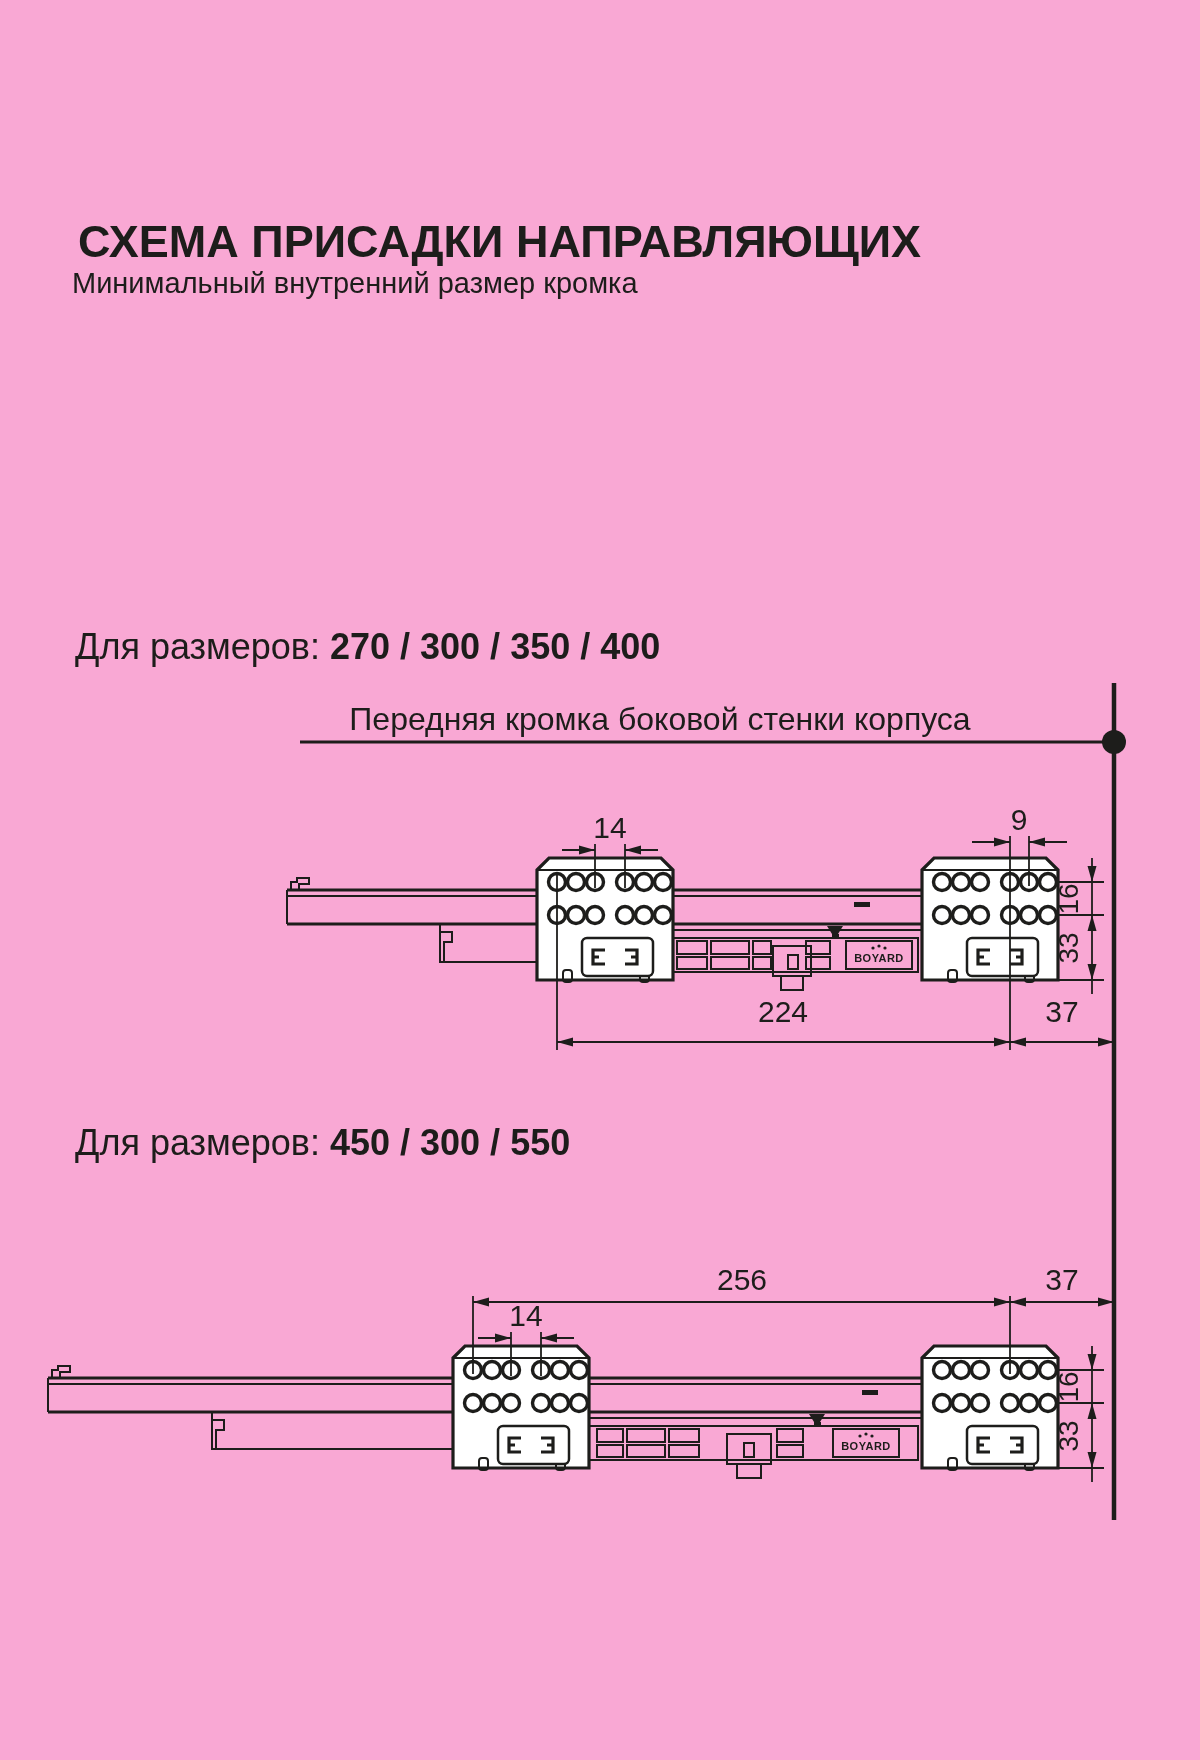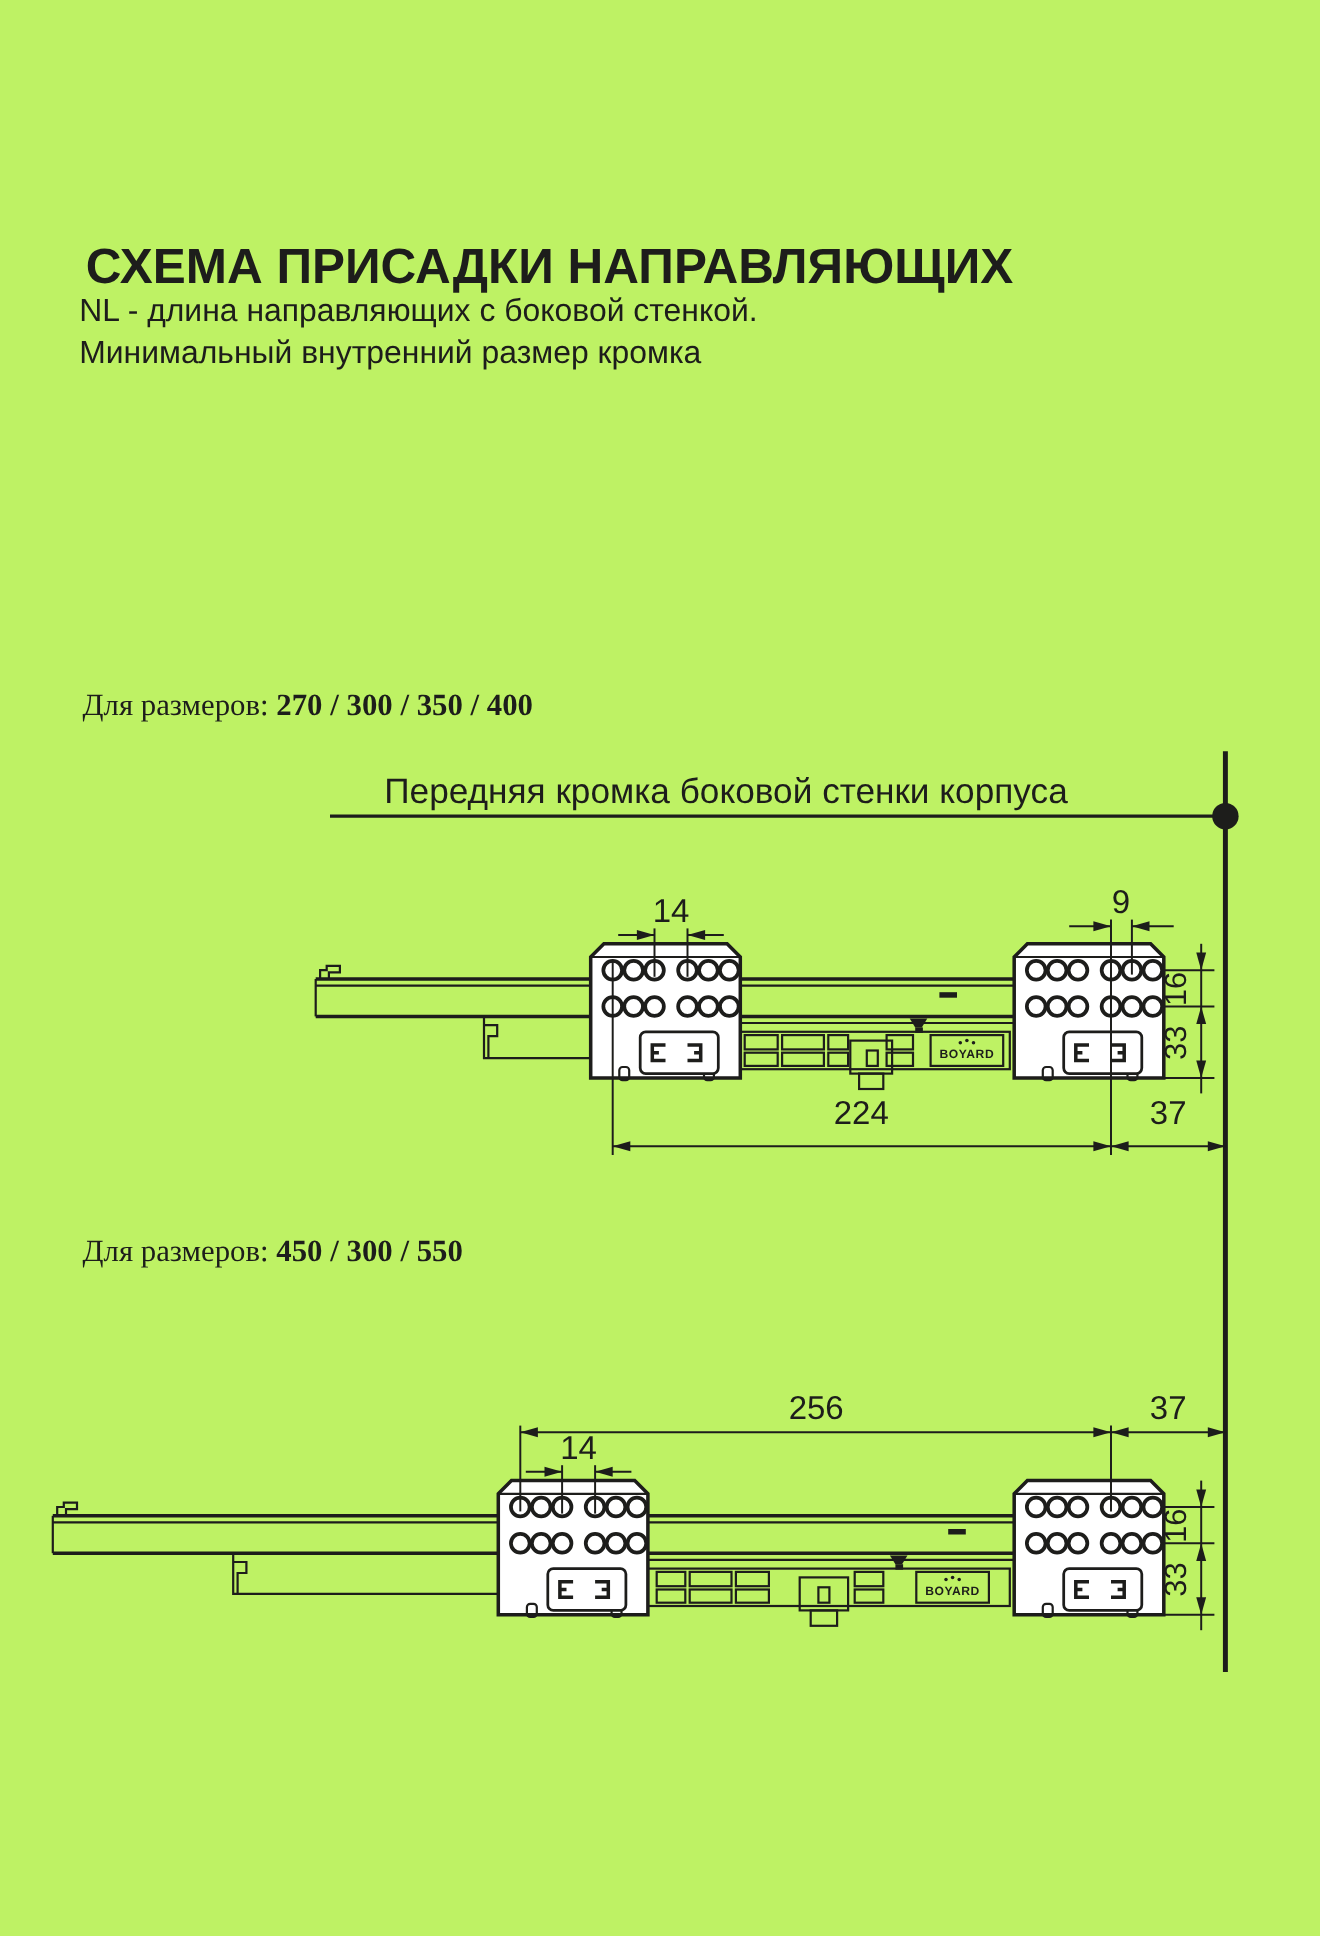--- a/index.html
+++ b/index.html
@@ -1,20 +1,20 @@
 <!DOCTYPE html>
 <html><head>
 <meta charset="utf-8">
 <style>
   html,body{margin:0;padding:0;background:#fff;}
-  .page{position:relative;width:1200px;height:1760px;background:#bef264;overflow:hidden;
+  .page{position:relative;width:1200px;height:1760px;background:#f9a8d4;overflow:hidden;
         font-family:"Liberation Sans",sans-serif;color:#1d1d1b;}
   .title{position:absolute;left:78px;top:216px;font-size:45px;font-weight:bold;white-space:nowrap;}
   .intro{position:absolute;left:72px;top:264px;font-size:29px;line-height:38px;}
-  .size-line{position:absolute;font-size:28px;white-space:nowrap;font-family:Liberation Serif, serif;}
+  .size-line{position:absolute;font-size:36px;white-space:nowrap;}
   .size-line .vals{font-weight:bold;}
   .size-line-1{left:75px;top:626px;}
   .size-line-2{left:75px;top:1122px;}
   svg{position:absolute;left:0;top:0;}
   .s2{stroke:#1d1d1b;stroke-width:2;fill:none;}
   .s3{stroke:#1d1d1b;stroke-width:3.2;fill:none;}
   .sfill{fill:#fff;stroke:#1d1d1b;stroke-width:3.2;}
   .hole{fill:#fff;stroke:#1d1d1b;stroke-width:3.4;}
   .dim{stroke:#1d1d1b;stroke-width:1.8;fill:none;}
   .arr{fill:#1d1d1b;stroke:none;}
@@ -24,21 +24,20 @@
   .brand-label{font-family:"Liberation Sans",sans-serif;font-size:11px;font-weight:bold;letter-spacing:.5px;fill:#1d1d1b;text-anchor:middle;}
 </style>
 </head>
 <body>
 
 <div class="page">
 
   <div class="title">СХЕМА ПРИСАДКИ НАПРАВЛЯЮЩИХ</div>
 
   <div class="intro">
-    <div>NL - длина направляющих с боковой стенкой.</div>
     <div>Минимальный внутренний размер кромка</div>
   </div>
 
   <div class="size-line size-line-1"><span>Для размеров:</span> <span class="vals">270 / 300 / 350 / 400</span></div>
 
   <div class="size-line size-line-2"><span>Для размеров:</span> <span class="vals">450 / 300 / 550</span></div>
 
   <svg width="1200" height="1760" viewBox="0 0 1200 1760">
     <defs>
       <g id="bracket">

